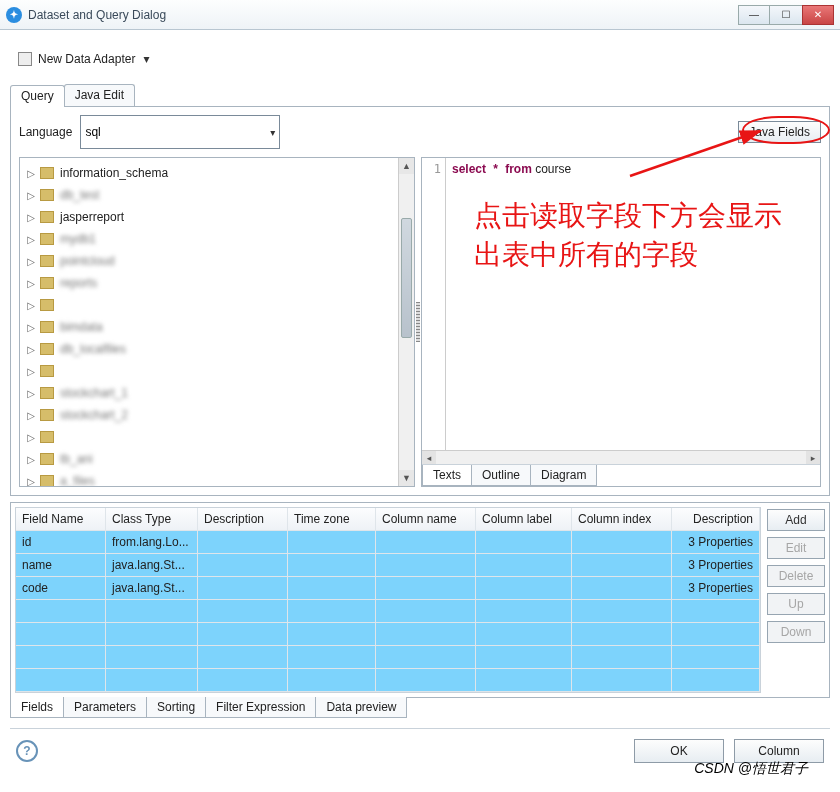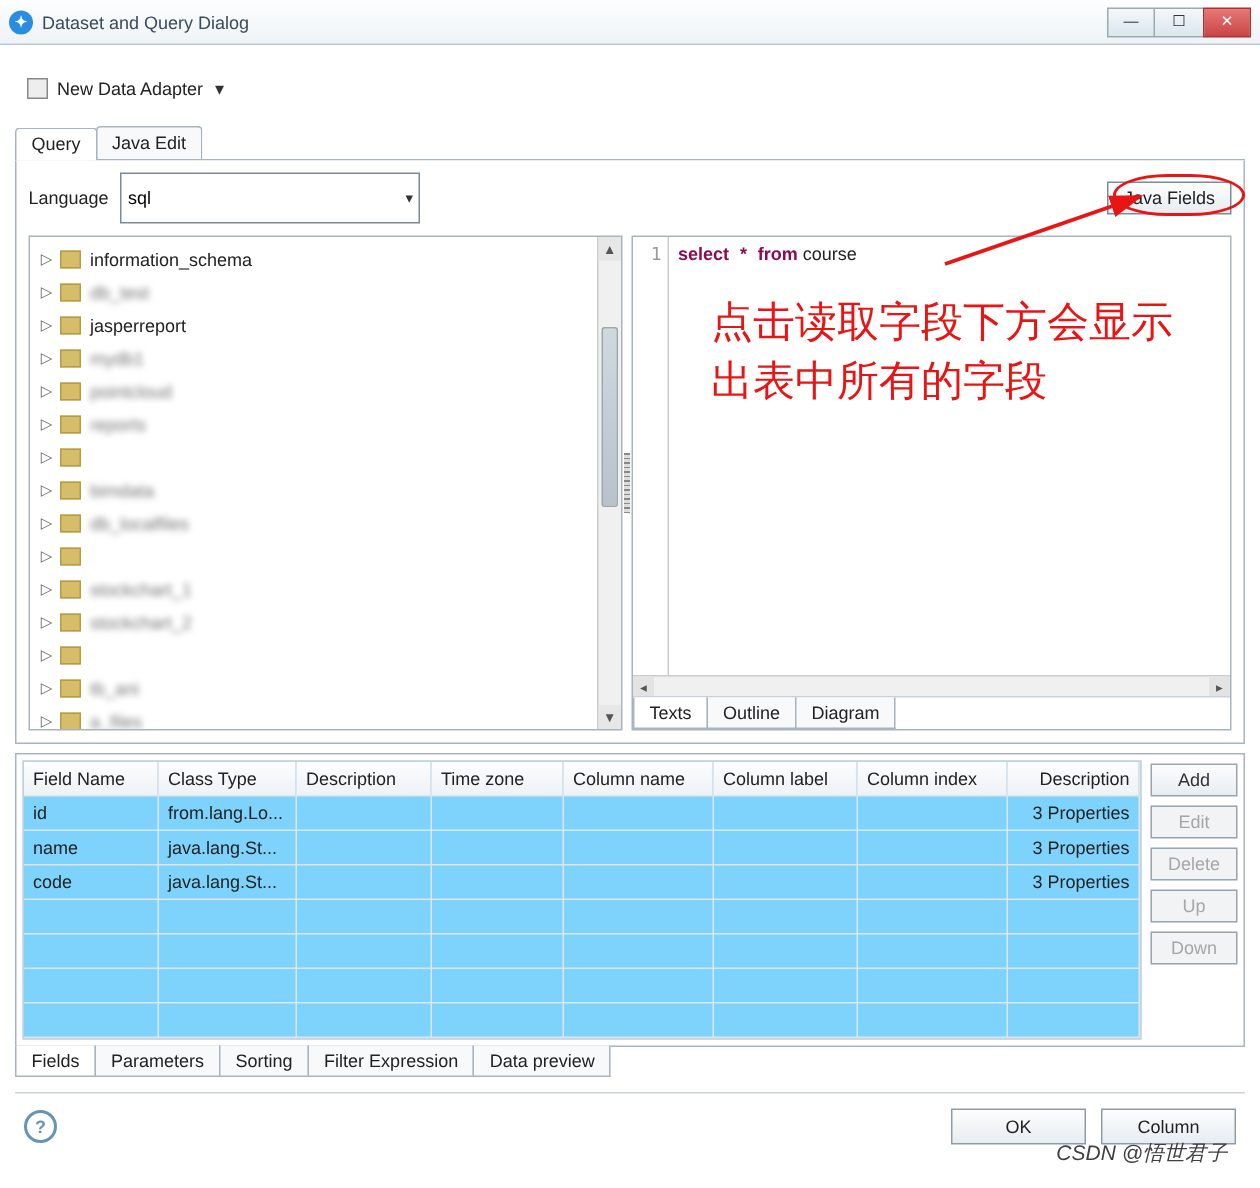--- a/index.html
+++ b/index.html
@@ -61,21 +61,21 @@
     .bottom-tabs { display:flex; margin-top:-1px; }
     .btab { padding:3px 10px; border:1px solid #a8b4bf; border-top:none; margin-right:-1px; background:#f7f9fb; color:#222;}
     .btab.active { background:#fff;}
     .footer { margin-top:10px; border-top:1px solid #c9d2da; padding:10px 6px 6px 6px; display:flex; align-items:center;}
     .help { width:22px;height:22px;border:2px solid #6893b8;border-radius:50%;color:#6893b8;text-align:center;line-height:18px;font-weight:bold;}
     .fbtn { width:90px; height:24px; margin-left:10px; border:1px solid #8e9ba7; background:linear-gradient(#fdfdfd,#e7edf2); color:#222;}
     .annot { position:absolute; pointer-events:none; }
     .annot.ellipse { left: 742px; top: 116px; width: 88px; height: 28px; border: 2.5px solid #e81515; border-radius: 50%/60%;}
     .annot.text { left: 474px; top: 196px; width: 320px; color:#e81515; font-family: "KaiTi","STKaiti",serif; font-size: 28px; line-height: 1.4; }
     .annot.arrow { left: 620px; top: 96px; }
-    .watermark { position:absolute; right:22px; bottom:14px; color:#404040; font-size:14px; font-style:italic;}
+    .watermark { position:absolute; right:32px; bottom:14px; color:#000000; font-size:14px; font-style:italic;}
   </style>
 </head>
 <body>
 
 <div class="titlebar">
   <span class="titlebar-icon">✦</span>
   <span class="titlebar-text">Dataset and Query Dialog</span>
   <div class="sysbtns">
     <div class="sysbtn">—</div>
     <div class="sysbtn mid">☐</div>

